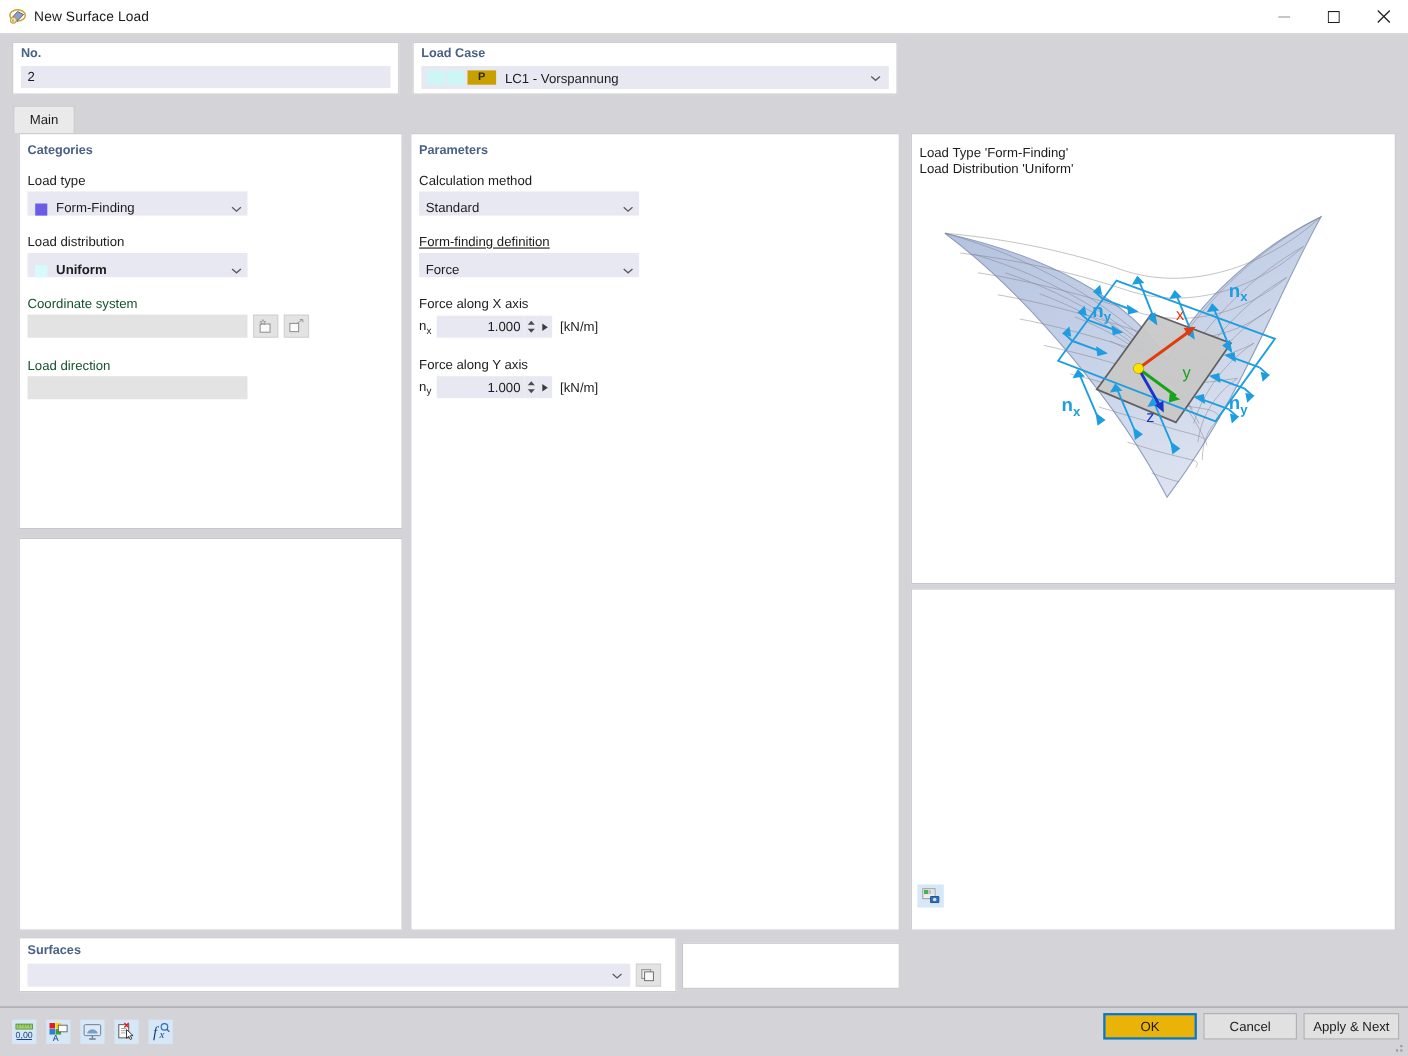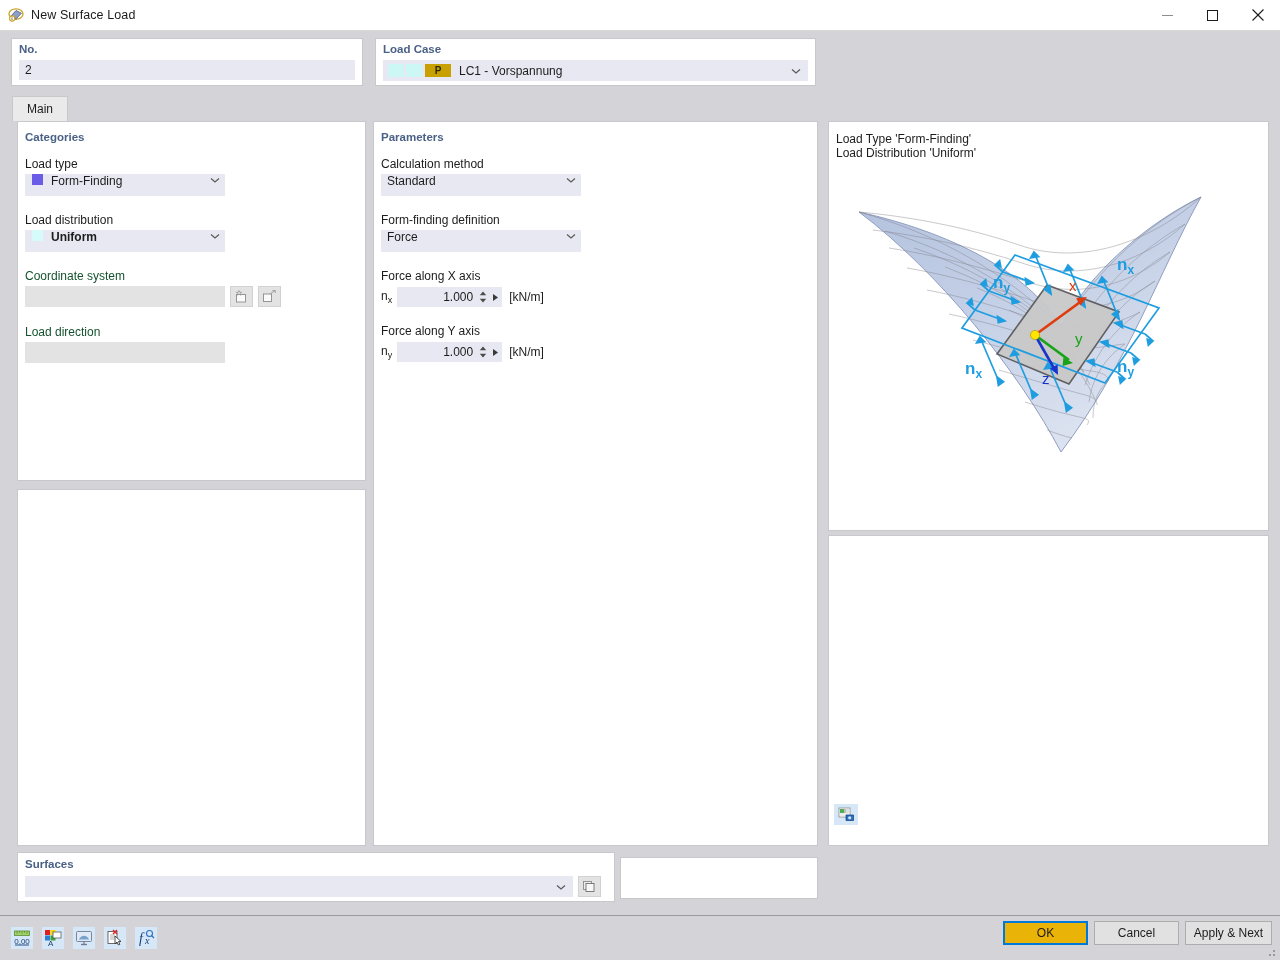--- a/index.html
+++ b/index.html
@@ -91,21 +91,21 @@
   }
   .lbl {
     position: absolute; font-size: 12px; color: #1c1c1c; white-space: nowrap;
   }
   .lbl.dim { color: #14532d; }
 
   
   .combo {
     position: absolute; height: 22px;
     background: #e8e8f2;
-    display: flex; align-items: flex-start;
+    display: flex; align-items: flex-end;
     padding-left: 7px; padding-right: 4px;
     font-size: 12px;
   }
   .swatch { width: 11px; height: 11px; flex: none; margin-right: 8px; }
   .combo-val { flex: 1; white-space: nowrap; overflow: hidden; }
 
   
   .spin-wrap { position: absolute; display: flex; align-items: center; }
   .spin-label { font-size: 12px; margin-right: 5px; }
   .spin-label sub { font-size: 9px; }
@@ -285,21 +285,21 @@
     <div class="lbl" style="left:7px; top:35px;">Calculation method</div>
     <div class="combo" style="left:7px; top:52px; width:200px; padding-left:6px;">
       <span class="combo-val">Standard</span>
       <span class="chev">
         <svg width="12" height="12" viewBox="0 0 12 12">
             <path d="M2 4.5 L6 8 L10 4.5" fill="none" stroke="#5a5a5a" stroke-width="1.2"></path>
           </svg>
       </span>
     </div>
 
-    <div class="lbl" style="left:7px; top:91px;">Form-finding definition</div>
+    <div class="lbl" style="left:7px; top:91px;text-decoration:underline;">Form-finding definition</div>
     <div class="combo" style="left:7px; top:108px; width:200px; padding-left:6px;">
       <span class="combo-val">Force</span>
       <span class="chev">
         <svg width="12" height="12" viewBox="0 0 12 12">
             <path d="M2 4.5 L6 8 L10 4.5" fill="none" stroke="#5a5a5a" stroke-width="1.2"></path>
           </svg>
       </span>
     </div>
 
     <div class="lbl" style="left:7px; top:147px;">Force along X axis</div>

